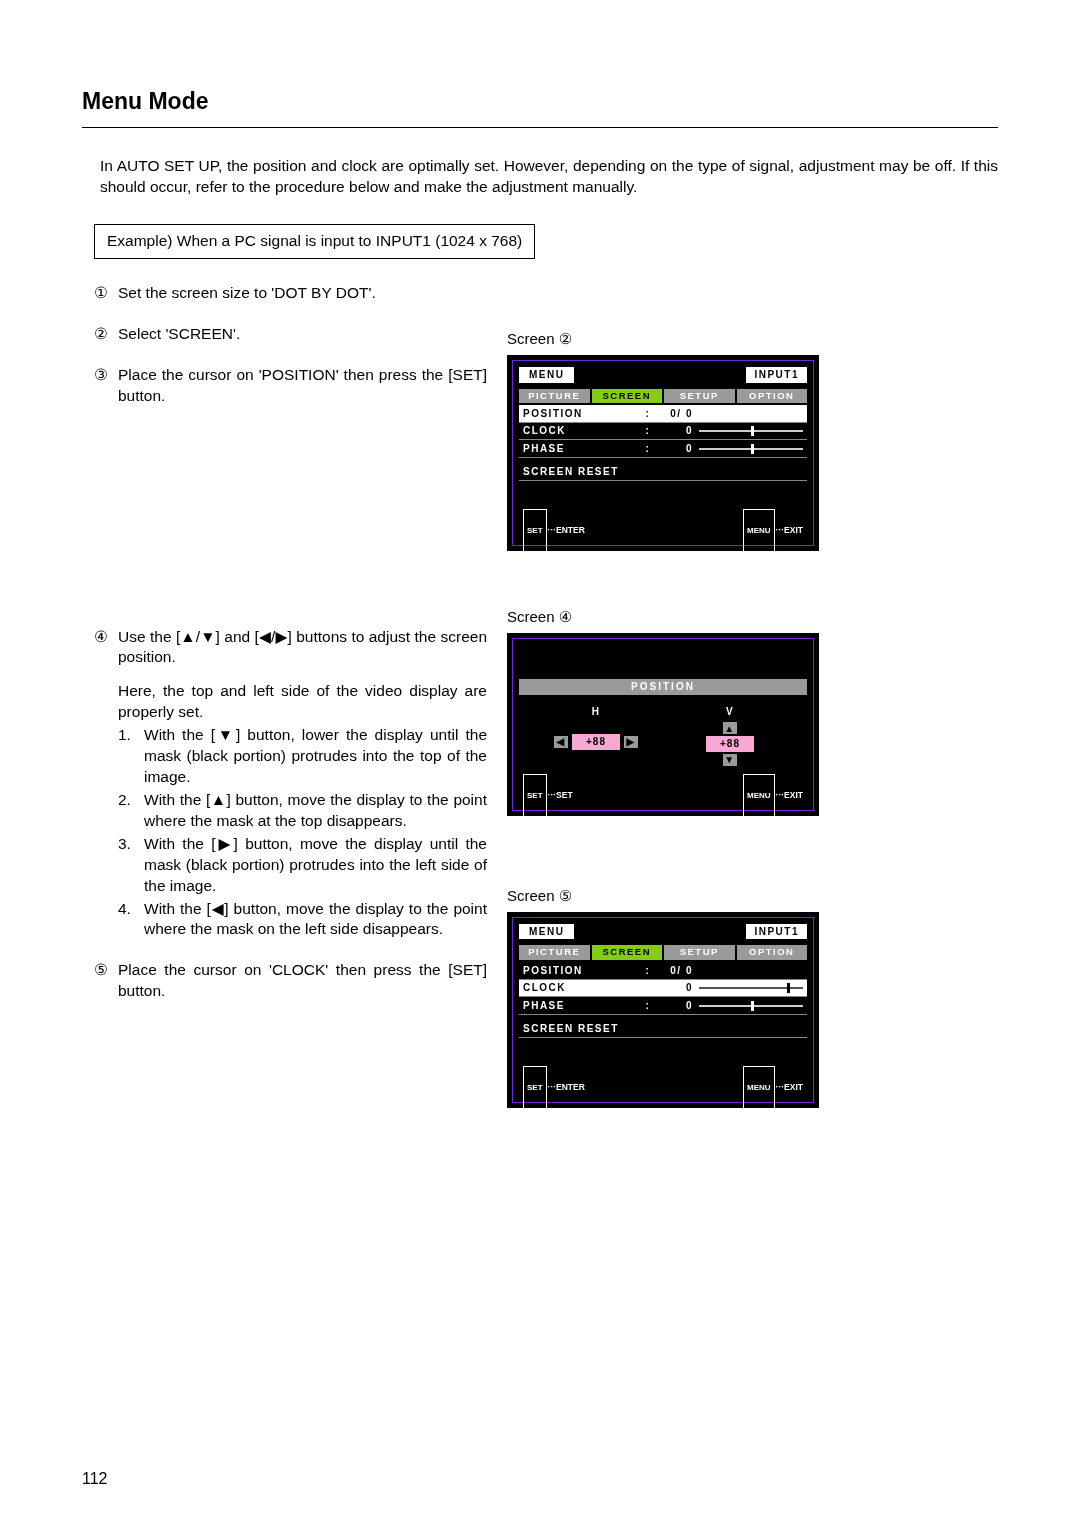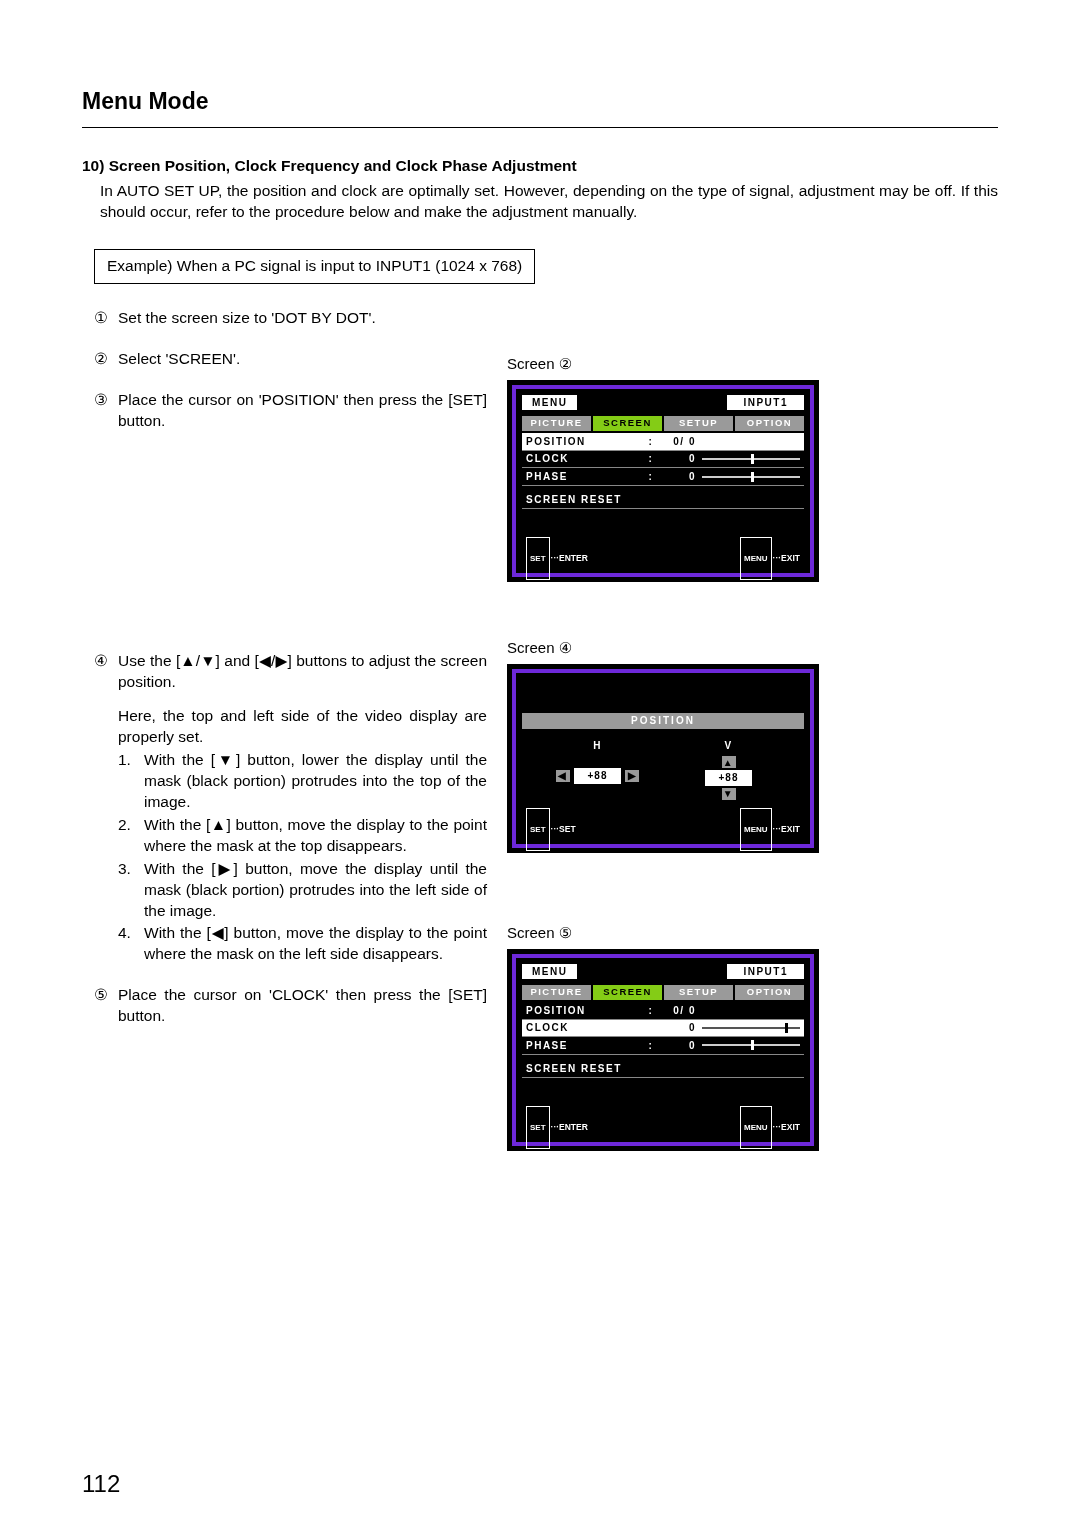--- a/index.html
+++ b/index.html
@@ -74,21 +74,21 @@
     font-size: 15px;
     margin-bottom: 6px;
   }
   .osd {
     border: 3px solid #000;
     background: #000;
     width: 312px;
     margin-bottom: 18px;
   }
   .osd-inner {
-    border: 4px solid #6d28d9;
+    border: 1px solid #6d28d9;
     margin: 2px;
     padding: 6px 6px 6px 6px;
     font-family: Arial, Helvetica, sans-serif;
   }
   .osd-toprow {
     display: flex;
     justify-content: space-between;
     align-items: center;
     margin-bottom: 6px;
   }
@@ -99,21 +99,21 @@
     font-size: 10px;
     letter-spacing: 1.5px;
     padding: 1px 10px;
   }
   .osd-input-chip {
     background: #fff;
     color: #000;
     font-weight: bold;
     font-size: 10px;
     letter-spacing: 1.5px;
-    padding: 1px 16px;
+    padding: 1px 8px;
   }
   .osd-tabs {
     display: flex;
     gap: 2px;
     margin-bottom: 2px;
   }
   .osd-tab {
     flex: 1;
     background: #9a9a9a;
     color: #fff;
@@ -217,46 +217,45 @@
     background: #9a9a9a;
     color: #000;
     font-size: 10px;
     width: 14px;
     height: 12px;
     display: flex;
     align-items: center;
     justify-content: center;
   }
   .adjval {
-    background: #ffffff;
+    background: #f9a8d4;
     color: #000;
     font-weight: bold;
     letter-spacing: 1px;
     padding: 1px 14px;
     font-size: 10px;
   }
   .vstack { display: flex; flex-direction: column; align-items: center; gap: 2px; }
 
   .page-num {
     position: absolute;
     left: 82px;
     top: 1468px;
-    font-size: 24px;
+    font-size: 16px;
   }
 
   .schr { margin-top: 13px; }
 </style>
 </head>
 <body>
 
 <div class="page">
 
   <div class="title">Menu Mode</div>
 
-  <div class="sect-title">10) Screen Position, Clock Frequency and Clock Phase Adjustment</div>
   <div class="intro">In AUTO SET UP, the position and clock are optimally set. However, depending on the type of signal, adjustment may be off. If this should occur, refer to the procedure below and make  the adjustment manually.</div>
 
   <div class="example-box">Example) When a PC signal is input to INPUT1 (1024 x 768)</div>
 
   <div class="cols">
 
     <div class="col-left">
 
       <div class="step">
         <div class="step-n">①</div>

